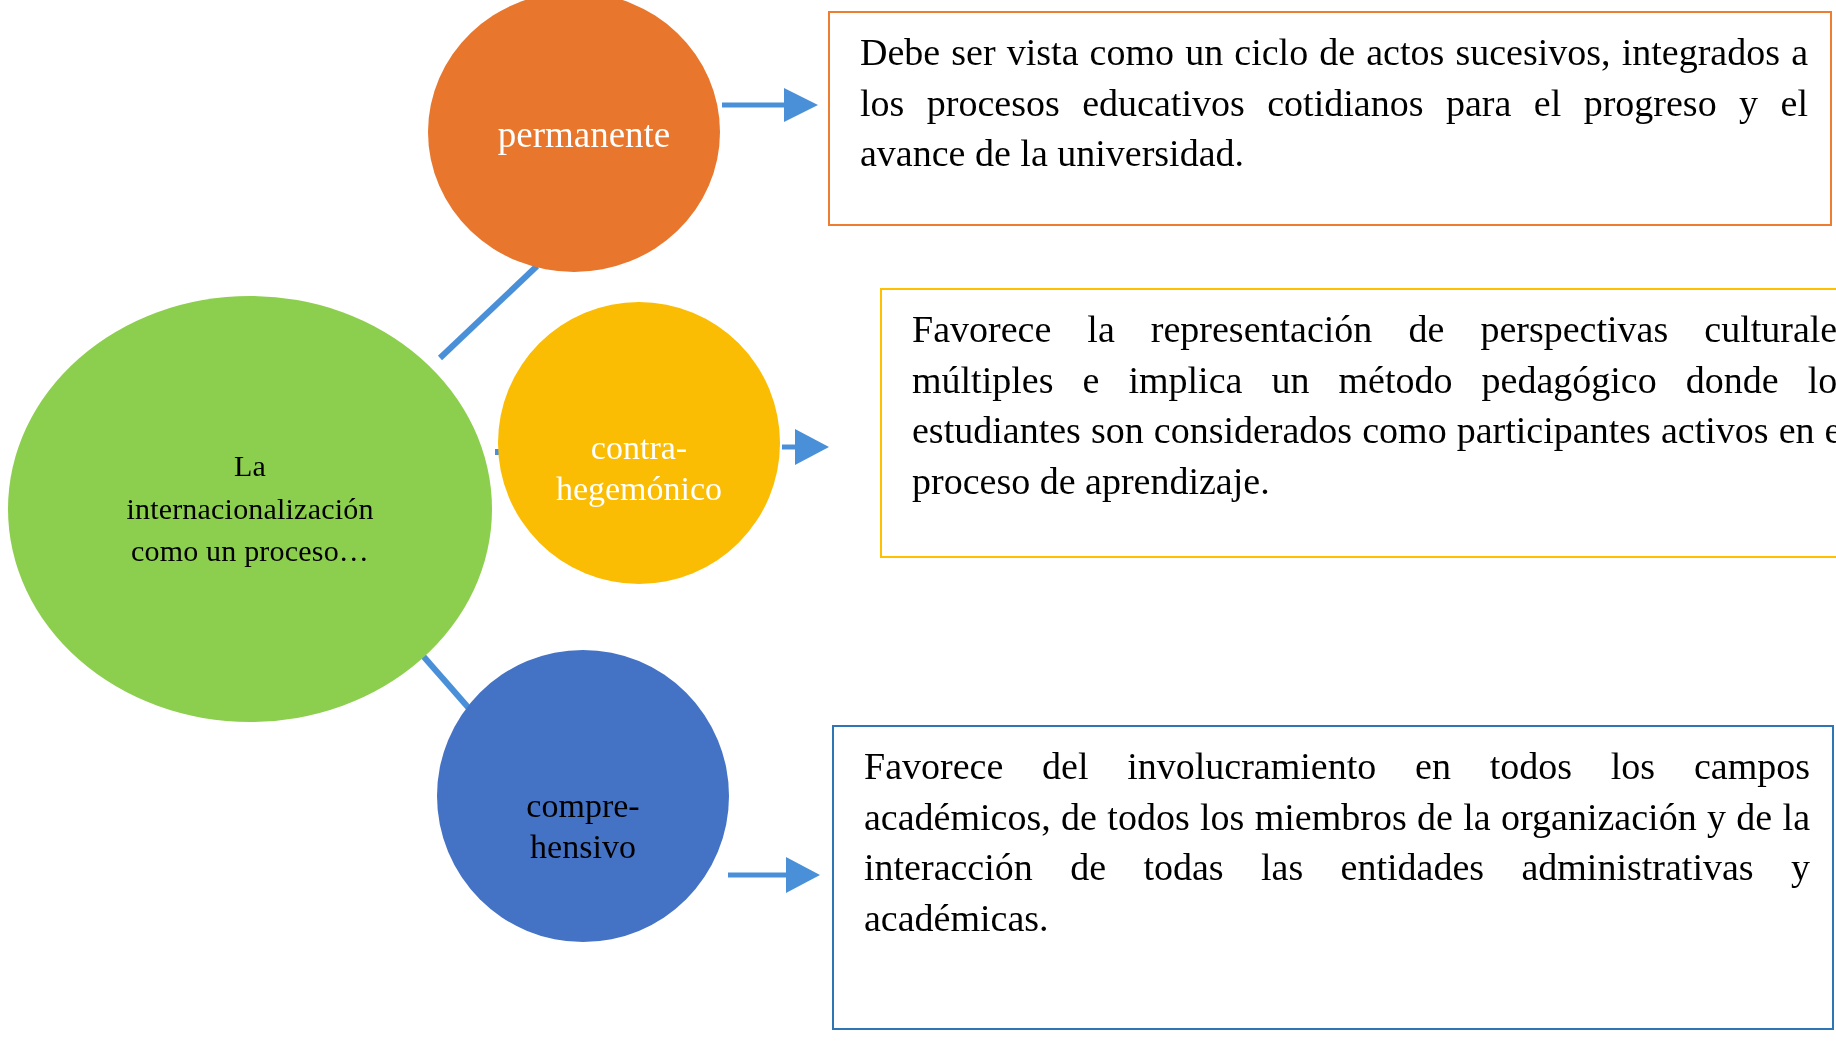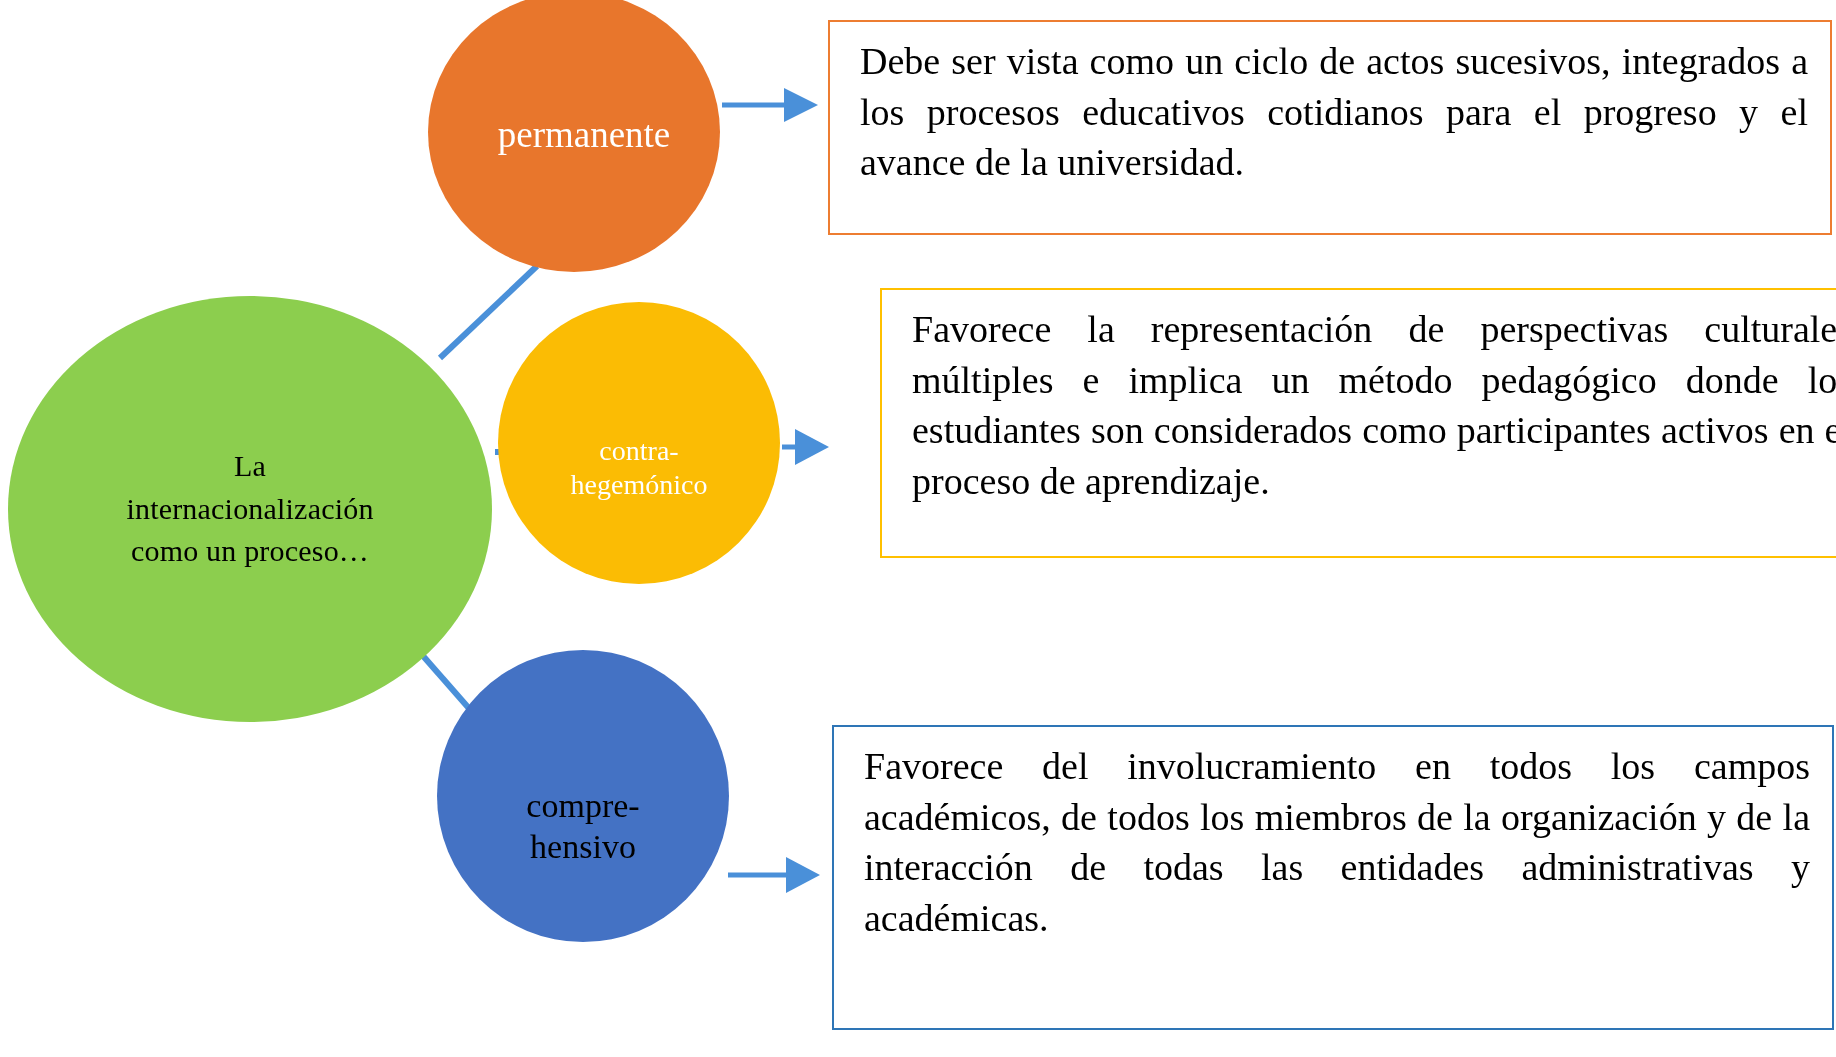--- a/index.html
+++ b/index.html
@@ -71,21 +71,21 @@
 
   #node-contra {
     left: 498px;
     top: 302px;
     width: 282px;
     height: 282px;
     background: #FBBC04;
   }
   #node-contra .node-label {
     color: #FFFFFF;
-    font-size: 28px;
+    font-size: 34px;
     line-height: 1.22;
     margin-top: 50px;
   }
 
   #node-comprehensivo {
     left: 437px;
     top: 650px;
     width: 292px;
     height: 292px;
     background: #4472C4;
@@ -110,21 +110,21 @@
     color: #000000;
     font-size: 38px;
     line-height: 1.33;
     text-align: justify;
     text-align-last: left;
     hyphens: none;
   }
 
   #desc-box-1 {
     left: 828px;
-    top: 20px;
+    top: 11px;
     width: 1004px;
     height: 215px;
     border-color: #ED7D31;
   }
   #desc-box-2 {
     left: 880px;
     top: 288px;
     width: 996px;
     height: 270px;
     border-color: #FFC000;

